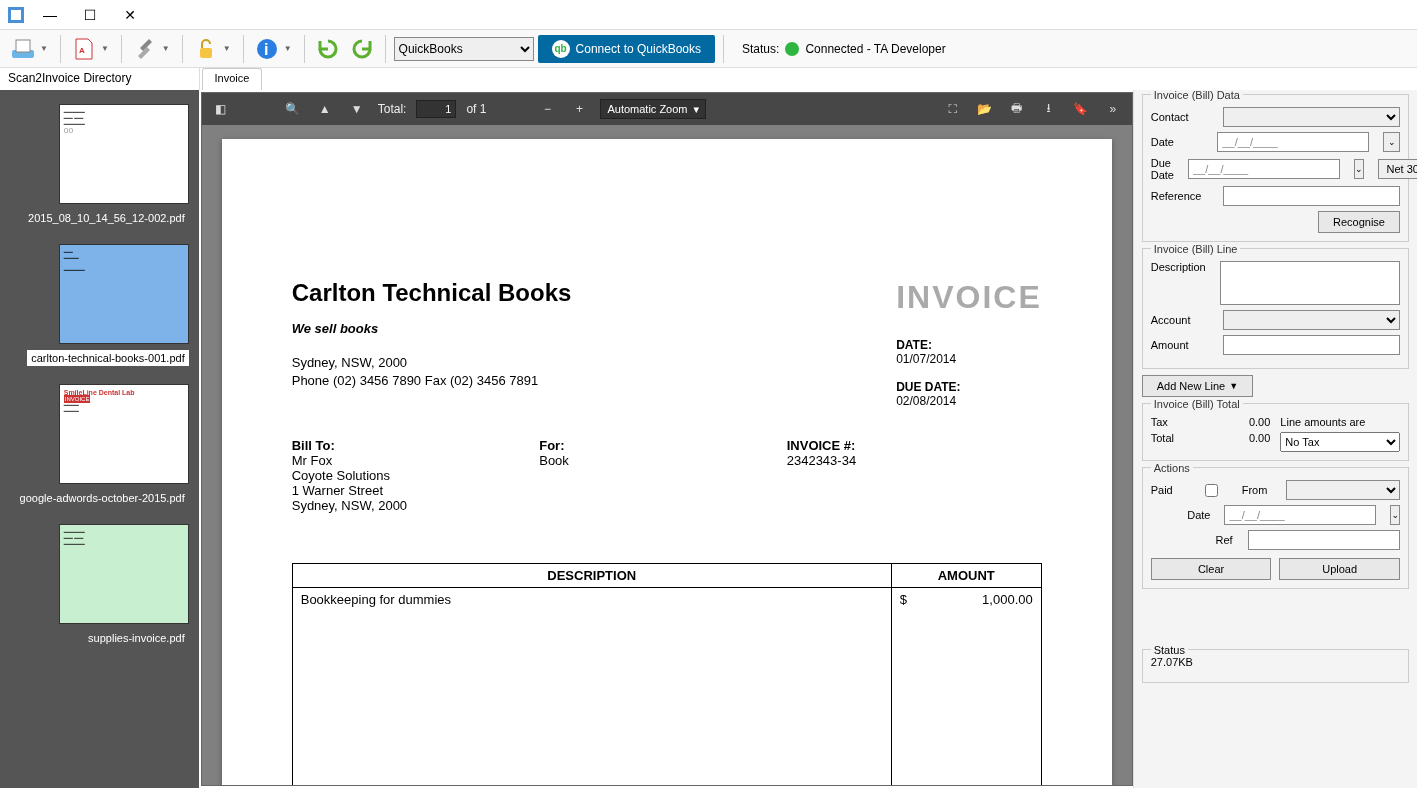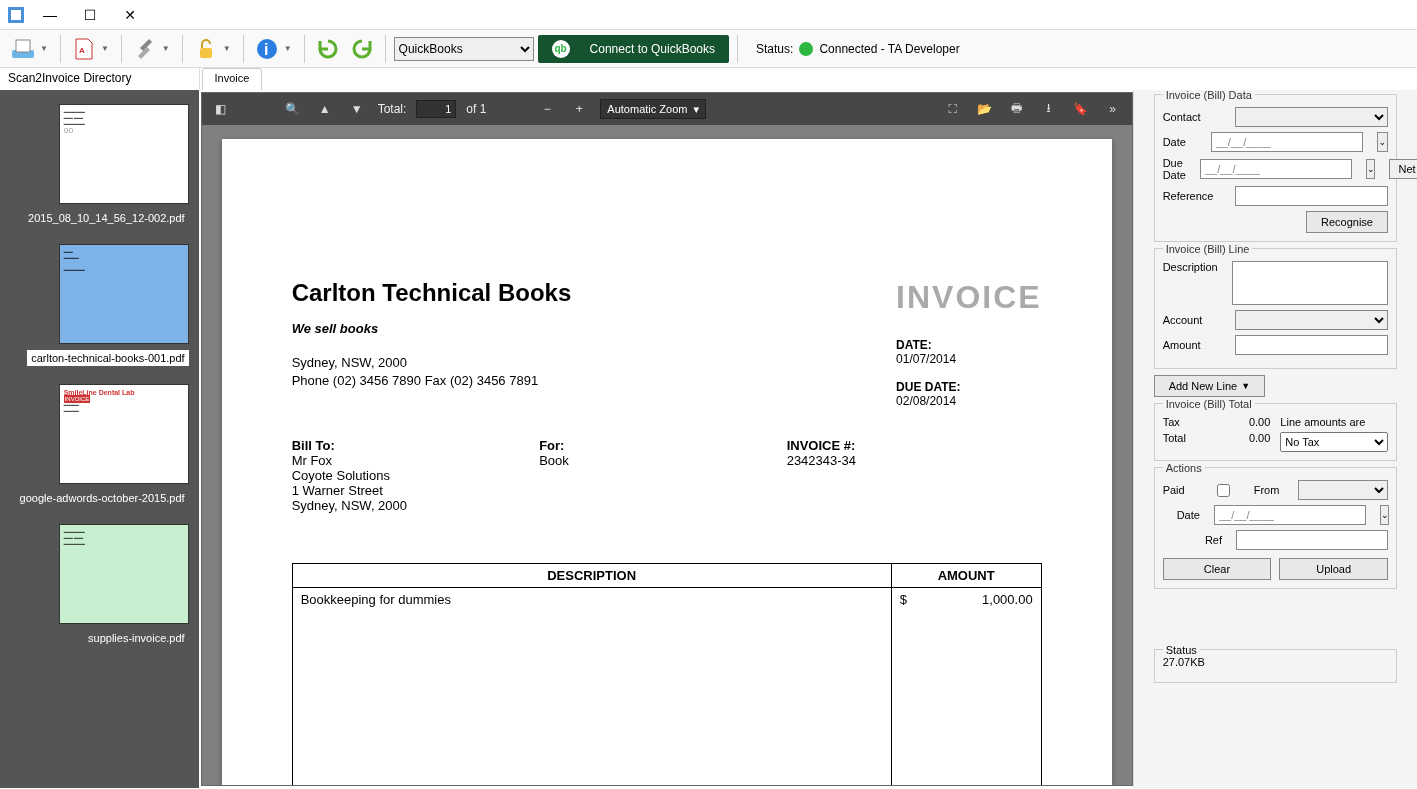--- a/index.html
+++ b/index.html
@@ -8,21 +8,21 @@
 .titlebar { height: 30px; display: flex; align-items: center; padding: 0 8px; border-bottom: 1px solid #ddd; }
 .titlebar .app-icon { width: 16px; height: 16px; margin-right: 6px; }
 .titlebar .title { flex: 1; font-size: 12px; }
 .titlebar .win-btn { width: 40px; height: 28px; display: flex; align-items: center; justify-content: center; font-size: 14px; cursor: default; }
 
 .toolbar { height: 38px; display: flex; align-items: center; padding: 2px 8px; gap: 4px; border-bottom: 1px solid #ddd; background: #f9f9f9; }
 .toolbar .tool-btn { width: 30px; height: 30px; display: flex; align-items: center; justify-content: center; position: relative; }
 .toolbar .drop-arrow { font-size: 8px; color: #666; margin-left: -2px; margin-right: 4px; }
 .toolbar .sep { width: 1px; height: 28px; background: #ccc; margin: 0 4px; }
 .toolbar select { height: 24px; width: 140px; font-size: 12px; border: 1px solid #888; }
-.toolbar .connect-btn { background: #14532d; color: #fff; border: none; height: 28px; padding: 0 14px; display: flex; align-items: center; gap: 20px; font-size: 12px; border-radius: 2px; }
+.toolbar .connect-btn { background: #0369a1; color: #fff; border: none; height: 28px; padding: 0 14px; display: flex; align-items: center; gap: 6px; font-size: 12px; border-radius: 2px; }
 .toolbar .connect-btn .qb-ic { width: 18px; height: 18px; background: #fff; color: #2DB742; border-radius: 50%; display: flex; align-items: center; justify-content: center; font-weight: bold; font-size: 10px; }
 .toolbar .status-area { display: flex; align-items: center; gap: 6px; margin-left: 10px; font-size: 12px; }
 .toolbar .status-dot { width: 14px; height: 14px; background: #2DB742; border-radius: 50%; }
 
 .tabs-row { height: 22px; display: flex; }
 .dir-header { width: 200px; padding: 3px 8px; font-size: 12px; border-right: 1px solid #ddd; }
 .inv-tab { width: 60px; text-align: center; padding: 3px 8px; border: 1px solid #ccc; border-bottom: none; background: #fff; font-size: 11px; margin-left: 2px; border-radius: 3px 3px 0 0; }
 
 .main { display: flex; height: 698px; }
 
@@ -51,21 +51,21 @@
 .pdf-page .meta-col { width: 33%; }
 .pdf-page .bold { font-weight: bold; }
 .pdf-page table { width: 100%; border-collapse: collapse; margin-top: 50px; font-size: 13px; }
 .pdf-page th, .pdf-page td { border: 1px solid #000; padding: 4px 8px; }
 .pdf-page th { font-weight: bold; }
 .pdf-page th:last-child, .pdf-page td:last-child { width: 150px; }
 .pdf-page td.amt { text-align: right; }
 .pdf-page td.empty { height: 240px; border-top: none; }
 .pdf-page td.desc { border-bottom: none; }
 
-.right-panel { width: 286px; background: #f4f4f4; padding: 4px 20px; overflow-y: auto; border-left: 1px solid #ddd; }
+.right-panel { width: 286px; background: #f4f4f4; padding: 4px 8px; overflow-y: auto; border-left: 1px solid #ddd; }
 .fieldset { border: 1px solid #ccc; padding: 6px 8px 8px 8px; margin-bottom: 6px; }
 .fieldset .legend { font-size: 11px; color: #333; margin-top: -12px; margin-bottom: 6px; background: #f4f4f4; width: fit-content; padding: 0 3px; }
 .form-row { display: flex; align-items: center; margin-bottom: 5px; gap: 14px; }
 .form-row label { width: 58px; font-size: 11px; }
 .form-row input[type=text], .form-row select { flex: 1; height: 20px; border: 1px solid #888; font-size: 11px; padding: 0 4px; }
 .form-row .date-in { flex: 1; height: 20px; border: 1px solid #888; font-size: 11px; padding: 0 4px; color: #888; }
 .form-row .small-drop { width: 18px; height: 20px; border: 1px solid #888; background: #eee; font-size: 9px; display: flex; align-items: center; justify-content: center; }
 .right-panel button.action { height: 22px; border: 1px solid #888; background: #e8e8e8; font-size: 11px; padding: 0 14px; }
 .right-panel textarea { width: 100%; height: 44px; border: 1px solid #888; font-size: 11px; resize: none; }
 .totals-row { display: flex; justify-content: space-between; font-size: 11px; margin-bottom: 4px; }

